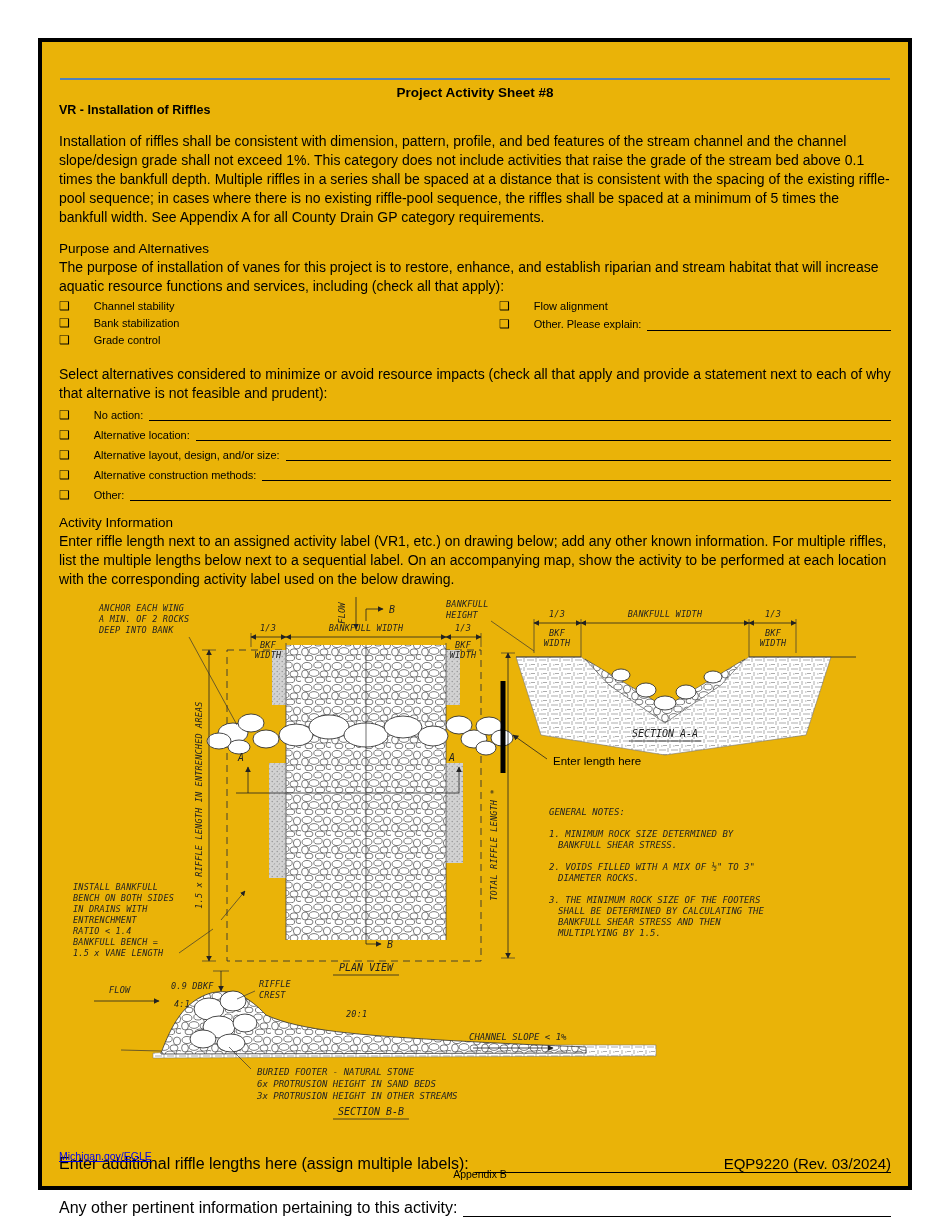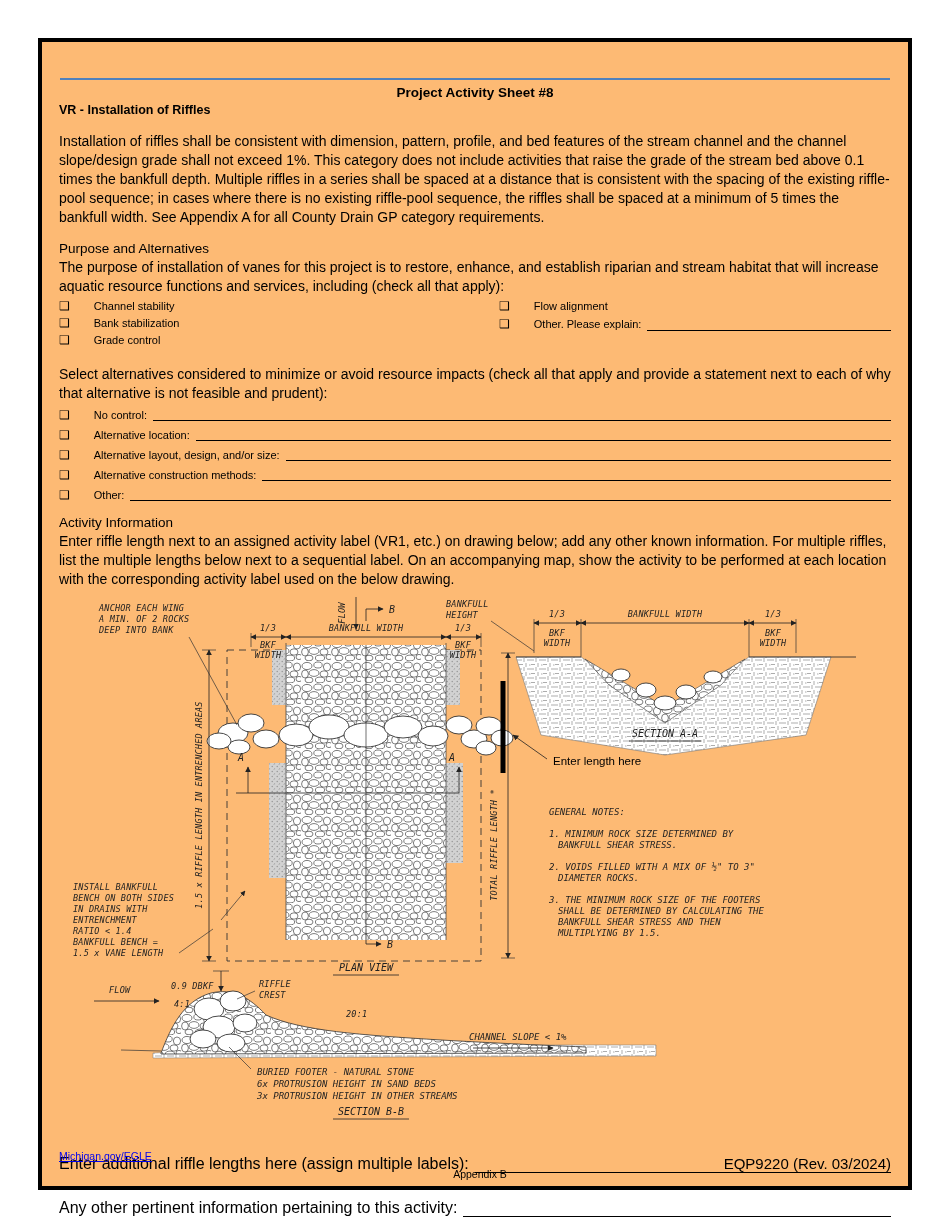--- a/index.html
+++ b/index.html
@@ -1,17 +1,17 @@
 <!DOCTYPE html>
 <html><head>
 <meta charset="utf-8">
 <style>
   html,body{margin:0;padding:0;background:#fff;}
   body{width:950px;height:1230px;position:relative;font-family:"Liberation Sans",sans-serif;color:#000;}
-  .page-frame{position:absolute;left:38px;top:38px;width:866px;height:1144px;border:4px solid #000;background:#fdba74;}
+  .page-frame{position:absolute;left:38px;top:38px;width:866px;height:1144px;border:4px solid #000;background:#eab308;}
   .content{position:absolute;left:0;top:0;right:0;bottom:0;padding:0 17px;}
   .top-rule{border:none;border-top:2px solid #4f81bd;margin:36px 1px 4px 1px;}
   .title{text-align:center;font-weight:bold;font-size:13.5px;line-height:1.3;margin:0;}
   .subtitle{font-weight:bold;font-size:12.5px;line-height:1.3;margin:0 0 14px 0;}
   p.body{font-size:14px;line-height:1.36;margin:0 0 10px 0;}
   .section-h{font-size:13.5px;margin:14px 0 2px 0;font-weight:normal;}
   .cb-grid{display:flex;font-size:11px;margin:2px 0 8px 0;}
   .cb-col-l{width:440px;}
   .cb-col-r{flex:1;}
   .cb-row{display:flex;align-items:center;margin:0 0 5px 0;}
@@ -79,21 +79,21 @@
         <span class="lbl">Other.  Please explain:</span>
         <span class="blank grow"></span>
       </div>
     </div>
   </div>
 
   <p class="body" style="margin:14px 0 4px 0">Select alternatives considered to minimize or avoid resource impacts (check all that apply and provide a statement next to each of why that alternative is not feasible and prudent):</p>
 
   <div class="alt-row">
     <span class="cb">❑</span>
-    <span>No control:</span>
+    <span>No action:</span>
     <span class="blank grow"></span>
   </div>
   <div class="alt-row">
     <span class="cb">❑</span>
     <span>Alternative location:</span>
     <span class="blank grow"></span>
   </div>
   <div class="alt-row">
     <span class="cb">❑</span>
     <span>Alternative layout, design, and/or size:</span>

